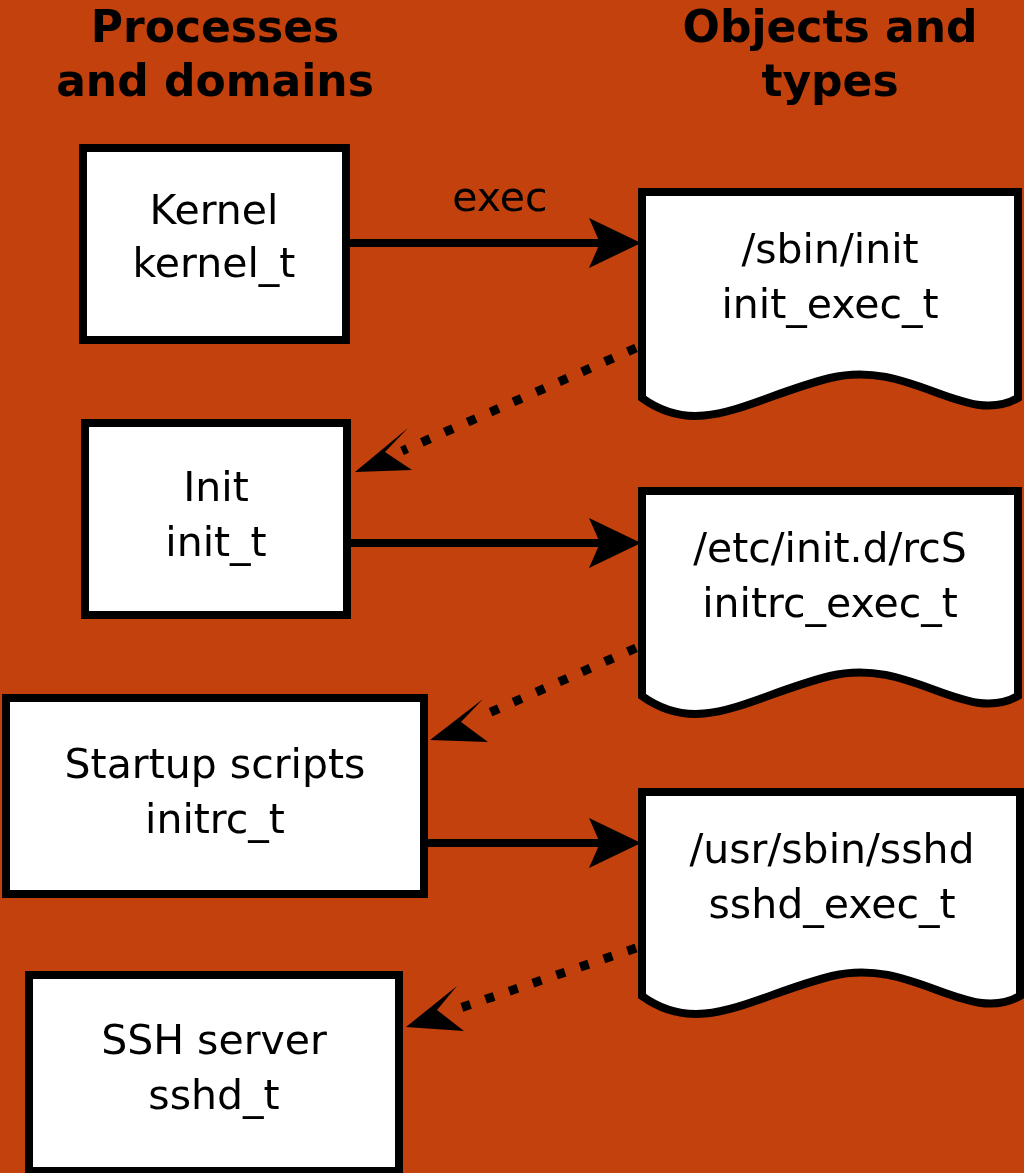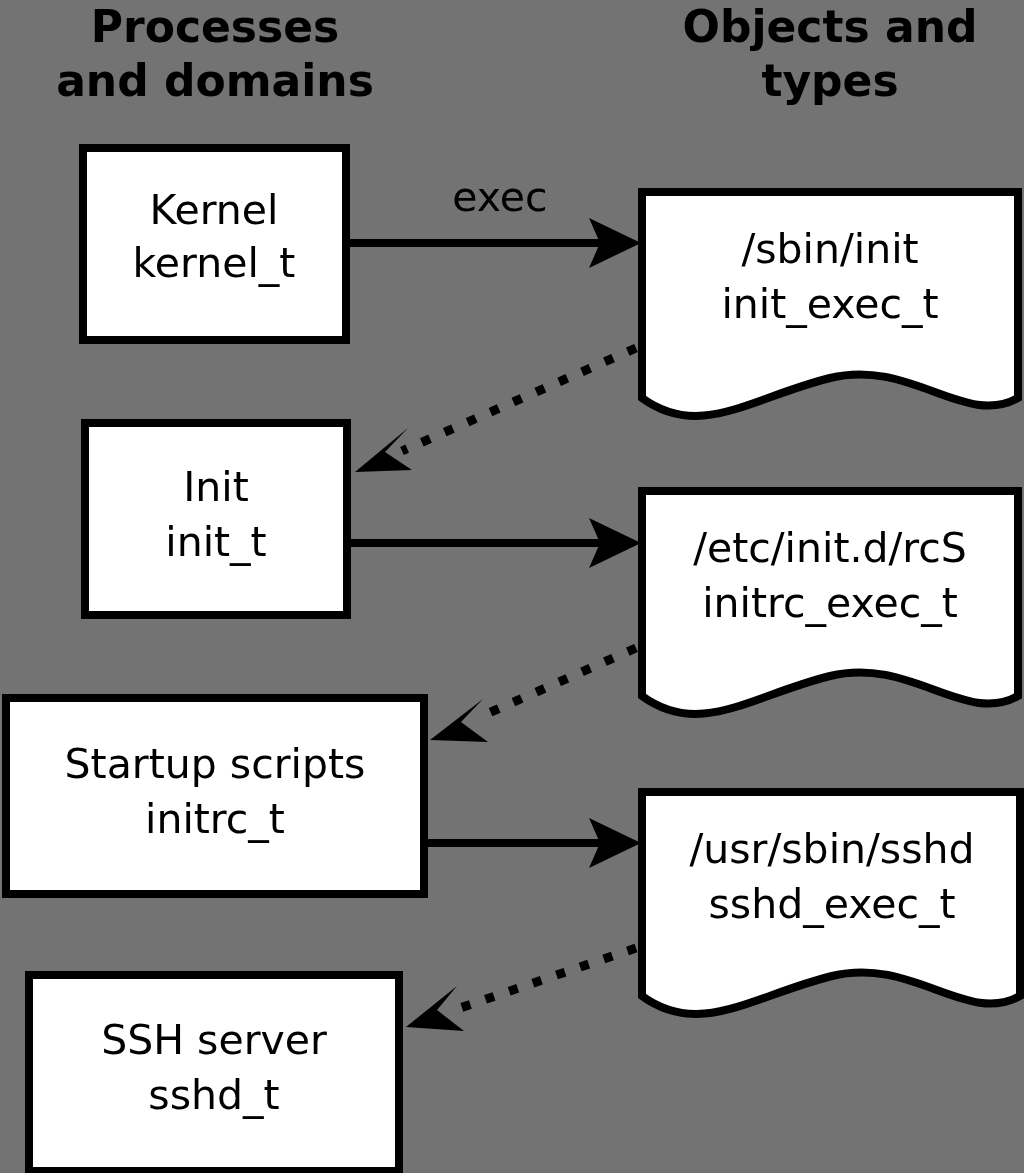--- a/index.html
+++ b/index.html
@@ -10,21 +10,21 @@
   body {
     width: 1024px;
     height: 1173px;
     font-family: "DejaVu Sans", "Liberation Sans", sans-serif;
     overflow: hidden;
   }
   #diagram-root {
     position: relative;
     width: 1024px;
     height: 1173px;
-    background: #737373;
+    background: #c2410c;
   }
   #diagram-svg {
     position: absolute;
     top: 0;
     left: 0;
     width: 1024px;
     height: 1173px;
     display: block;
   }
   .col-header {

